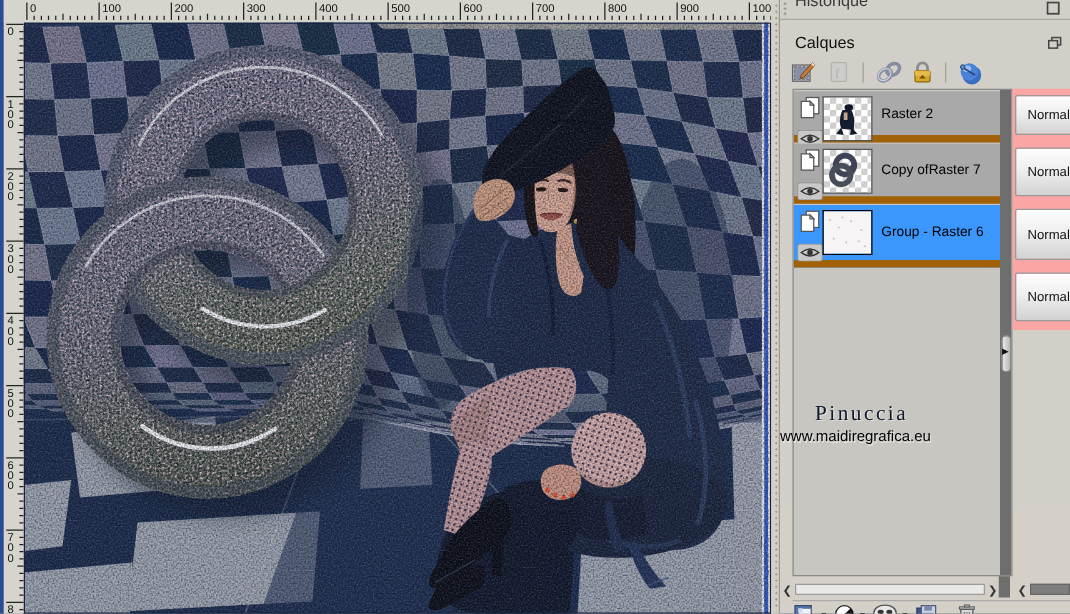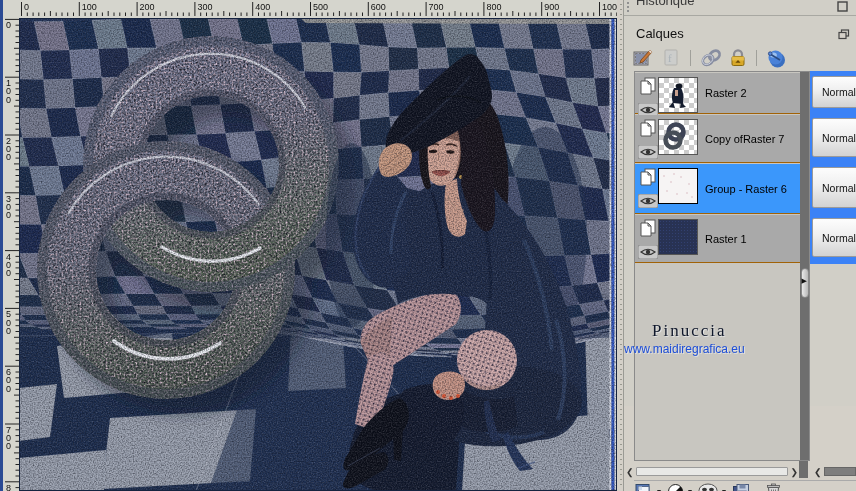--- a/index.html
+++ b/index.html
@@ -15,36 +15,36 @@
 .ph{position:absolute;left:0;top:0;width:232px;height:16px;border-bottom:1px solid #a8a8a2}
 .pht{position:absolute;left:12px;top:-7px;font-size:13px;color:#3a3a3a}
 .phi{position:absolute;right:8px;top:1px}
 .grip{position:absolute;left:2px;top:1px;width:4px;height:13px;background-image:radial-gradient(circle,#909090 30%,transparent 32%);background-size:4px 4px}
 .pc{position:absolute;left:0;top:21px;width:232px;height:474px}
 .pct{position:absolute;left:12px;top:5px;font-size:13px;color:#111}
 .phi2{position:absolute;left:202px;top:3px}
 .ptools{position:absolute;left:9px;top:26px;width:220px;height:22px;display:flex;align-items:center;gap:7px}
 .sep{display:inline-block;width:1px;height:16px;background:#a0a09a;margin:0 2px}
 .lrows{position:absolute;left:10px;top:50px;width:176px;height:390px;background:#c8c6c0;border:1px solid #8a8a8a;overflow:hidden}
-.lrow{position:absolute;left:0;width:165px;background:#a9a9a9;border-bottom:1px solid #a16207}
+.lrow{position:absolute;left:0;width:165px;background:#a9a9a9;border-bottom:6px solid #a16207}
 .lrow.sel{background:#3b97fb}
 .licons{position:absolute;left:3px;top:3px;width:22px}
 .pgi{margin-bottom:2px}
 .eyi{margin-top:3px}
 .thumb{position:absolute;left:23px;top:4px;width:40px;height:36px;border:1px solid #555;overflow:hidden}
 .lname{position:absolute;left:70px;top:50%;transform:translateY(-50%);font-size:11px;color:#000;white-space:nowrap}
 .vscroll{position:absolute;left:165px;top:0;width:9px;height:388px;background:#6e6e6e}
 .vthumb{position:absolute;left:0.5px;top:196px;width:8px;height:30px;background:linear-gradient(90deg,#e8e8e8,#b8b8b8);border-radius:4px;border:1px solid #888}
 .vthumb span{position:absolute;left:0px;top:8px;font-size:7px;color:#111}
-.ncol{position:absolute;left:186px;top:50px;width:46px;height:193px;background:#3b82f6}
+.ncol{position:absolute;left:186px;top:50px;width:46px;height:193px;background:#fca5a5}
 .normalbtn{position:absolute;left:2px;width:60px;background:linear-gradient(180deg,#fdfdfd,#efefef 45%,#d2d2d2);border:1px solid #9a9a9a;border-radius:2px}
 .normalbtn span{position:absolute;left:9px;top:50%;transform:translateY(-50%);font-size:10.5px;color:#111}
 .vstrip2{position:absolute;left:175px;top:440px;width:9px;height:17px;background:#6e6e6e}
 .wm1{position:absolute;left:28px;top:300px;font-size:17px;color:#0f172a;font-family:"Liberation Serif",serif;letter-spacing:2px;text-shadow:1px 1px 0 #e2e2e2}
-.wm2{position:absolute;left:0px;top:321px;font-size:12px;color:#1d4ed8;text-shadow:1px 1px 0 #e0e0e0}
+.wm2{position:absolute;left:0px;top:321px;font-size:12px;color:#000000;text-shadow:1px 1px 0 #e0e0e0}
 .hscroll1{position:absolute;left:0;top:444px;width:176px;height:13px;display:flex;align-items:center}
 .arr{font-size:9px;color:#333;padding:0 2px}
 .htrack{flex:1;height:9px;background:#e8e8e6;border:1px solid #9a9a9a;border-radius:1px}
 .hscroll2{position:absolute;left:188px;top:444px;width:44px;height:13px;display:flex;align-items:center}
 .hthumb2{width:34px;height:9px;background:#7e7e7e;border:1px solid #666}
 .btools{position:absolute;left:10px;top:459px;width:222px;height:15px;display:flex;align-items:flex-start;gap:4px;border-top:1px solid #aaa;padding-top:2px}
 .dd{font-size:8px;color:#222;margin:4px 2px 0 0}
 </style></head><body>
 <div id="app">
     <div class="blueedge"></div>
@@ -1059,38 +1059,20 @@
                     <circle cx="18" cy="25" r="0.8"></circle>
                     <circle cx="28" cy="24" r="0.8"></circle>
                     <circle cx="33" cy="28" r="0.8"></circle>
                     <circle cx="15" cy="5" r="0.8"></circle>
                   </g>
                 </svg>
               </div>
             </div>
             <div class="lname">Group - Raster 6</div>
           </div>
-          <div class="lrow" style="top:143px;height:48px">
-            <div class="licons">
-              <div class="pgi"><svg width="20" height="20" viewBox="0 0 20 20">
-<rect x="7" y="2" width="10" height="13" fill="#fff" stroke="#555" stroke-width="1"></rect>
-<path d="M3 5 L10 5 L13 8 L13 18 L3 18 Z" fill="#fff" stroke="#555" stroke-width="1"></path>
-<path d="M10 5 L10 8 L13 8 Z" fill="#ddd" stroke="#555" stroke-width="1"></path>
-                </svg></div>
-              <div class="eyi"><svg width="20" height="14" viewBox="0 0 20 14">
-<rect x="0" y="0" width="20" height="14" rx="2" fill="#c8c8c8" stroke="#8a8a8a" stroke-width="1"></rect>
-<path d="M3 7 Q10 1.5 17 7 Q10 12.5 3 7 Z" fill="none" stroke="#333" stroke-width="1.2"></path>
-<circle cx="10" cy="7" r="2.2" fill="#333"></circle>
-                </svg></div>
-            </div>
-            <div class="thumb" style="border-color:#555">
-              <div style="width:100%;height:100%;background-color:#283253;background-image:radial-gradient(circle,#324070 20%,transparent 22%),radial-gradient(circle,#1e2843 22%,transparent 24%);background-size:3px 3px,4px 4px;background-position:0 0,1px 2px"></div>
-            </div>
-            <div class="lname">Raster 1</div>
-          </div>
           <div class="vscroll">
             <div class="vthumb">
               <span>▶</span>
             </div>
           </div>
         </div>
     <div class="ncol">
           <div class="normalbtn" style="top:5px;height:32px">
             <span>Normal</span>
           </div>

